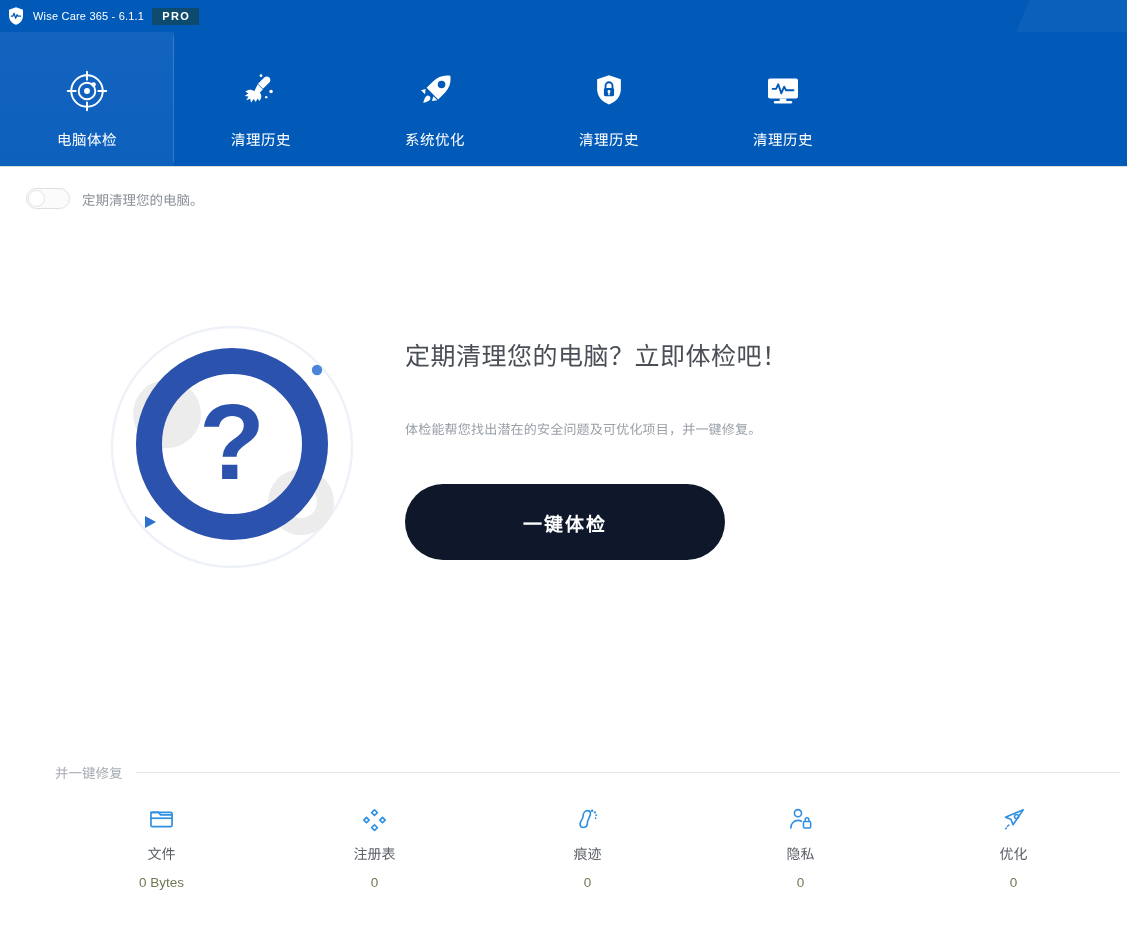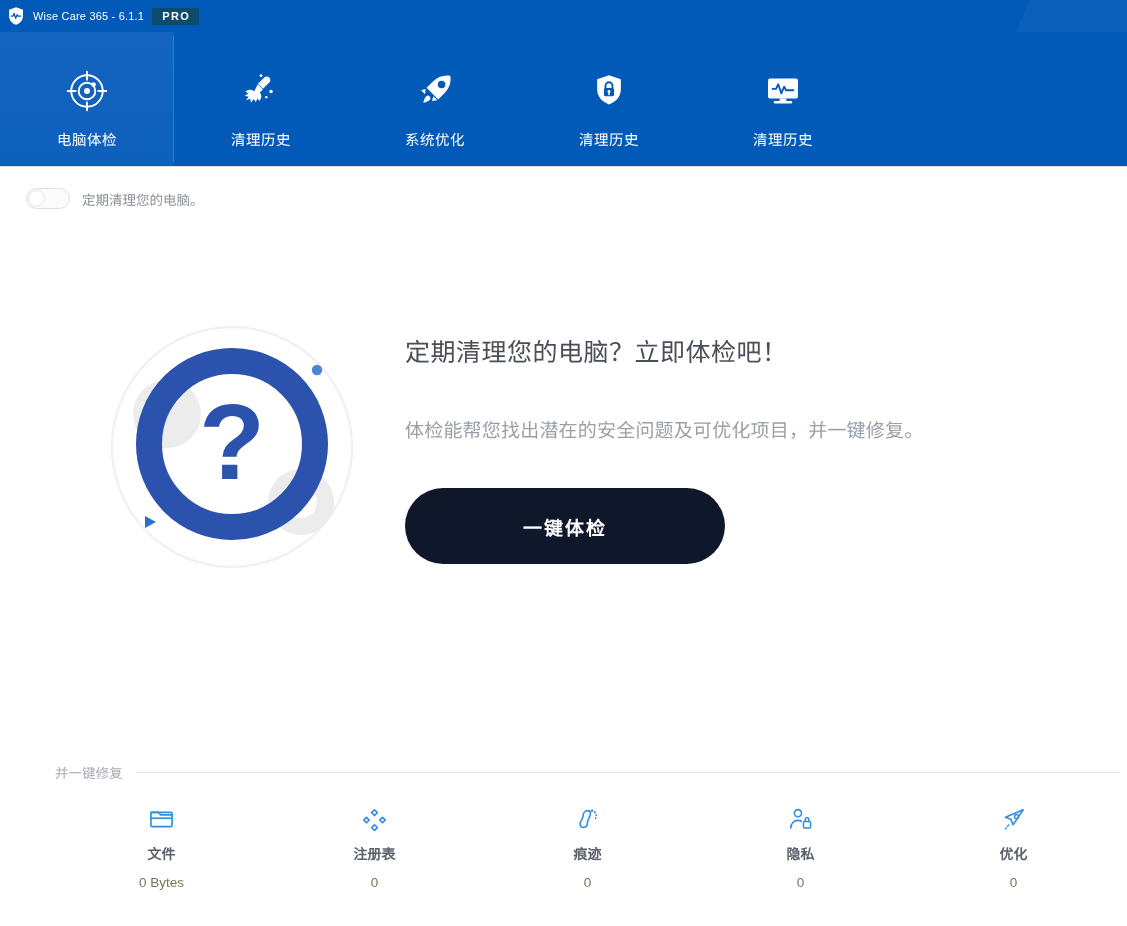--- a/index.html
+++ b/index.html
@@ -135,21 +135,21 @@
   .hero-art svg { display: block; }
   .hero-text { margin-left: 35px; padding-bottom: 6px; }
   .hero-title {
     font-size: 25px;
     color: #4a4f57;
     letter-spacing: .5px;
     white-space: nowrap;
   }
   .hero-sub {
     margin-top: 47px;
-    font-size: 19px;
+    font-size: 13px;
     color: #9aa0a8;
     letter-spacing: .2px;
     white-space: nowrap;
   }
   .scan-button {
     margin-top: 46px;
     width: 320px;
     height: 76px;
     border: none;
     border-radius: 38px;
@@ -195,21 +195,20 @@
     align-items: center;
     cursor: pointer;
   }
   .stat-icon { height: 30px; display: flex; align-items: center; justify-content: center; }
   .stat-icon svg { display: block; }
   .stat-label {
     margin-top: 9px;
     font-size: 14px;
     color: #5c6169;
     white-space: nowrap;
-    font-weight: bold;
   }
   .stat-value {
     margin-top: 12px;
     font-size: 13.5px;
     color: #6f7a54;
     white-space: nowrap;
   }
 </style>
 </head>
 <body>

